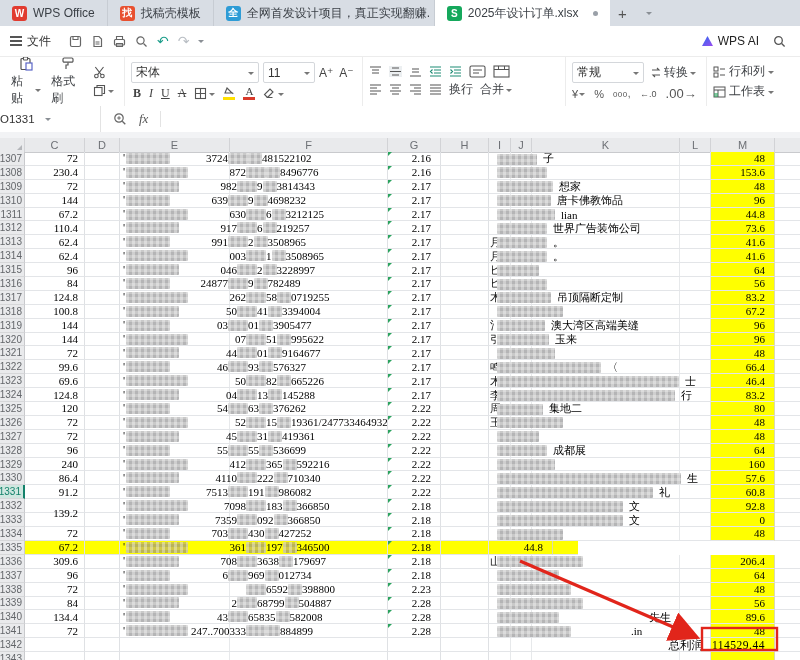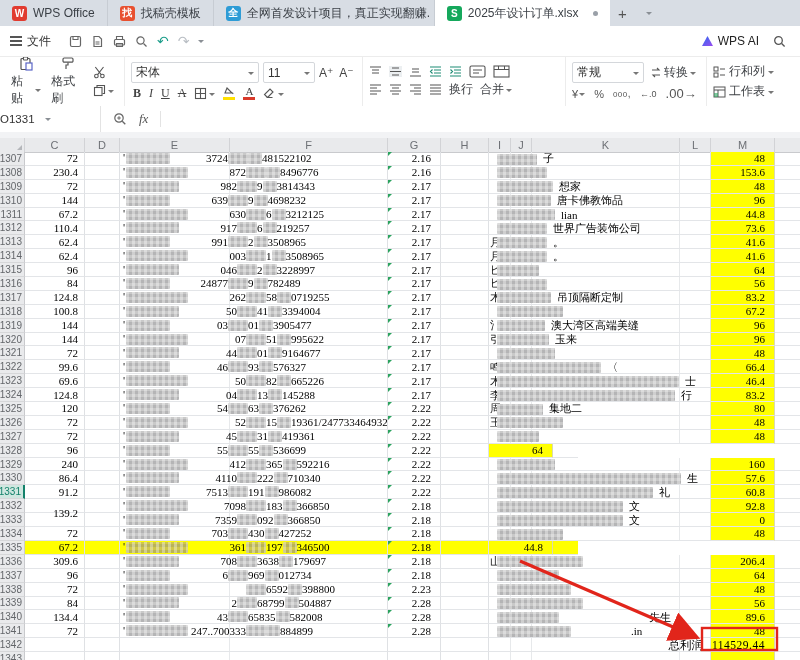--- a/index.html
+++ b/index.html
@@ -1081,20 +1081,24 @@
           <div class="censor" style="width: 20px;"></div>
           <span class="e2Txt">55</span>
           <div class="censor" style="width: 14px;"></div>
           <span class="fTxt">536699</span>
         </div>
         <div class="cell cG">
           <span class="gtri"></span>
           <span>2.22</span>
         </div>
         <div class="cell cH"></div>
+        <div class="cell zoneR">
+          <div class="censor zcensor" style="width: 50px; left: 8px;"></div>
+          <span class="kTxt" style="left: 64px;">成都展</span>
+        </div>
         <div class="cell cM">
           <span>64</span>
         </div>
         <div class="cell cN"></div>
       </div>
       <div class="row">
         <div class="cell rh">
           <span>1329</span>
         </div>
         <div class="cell cC">

